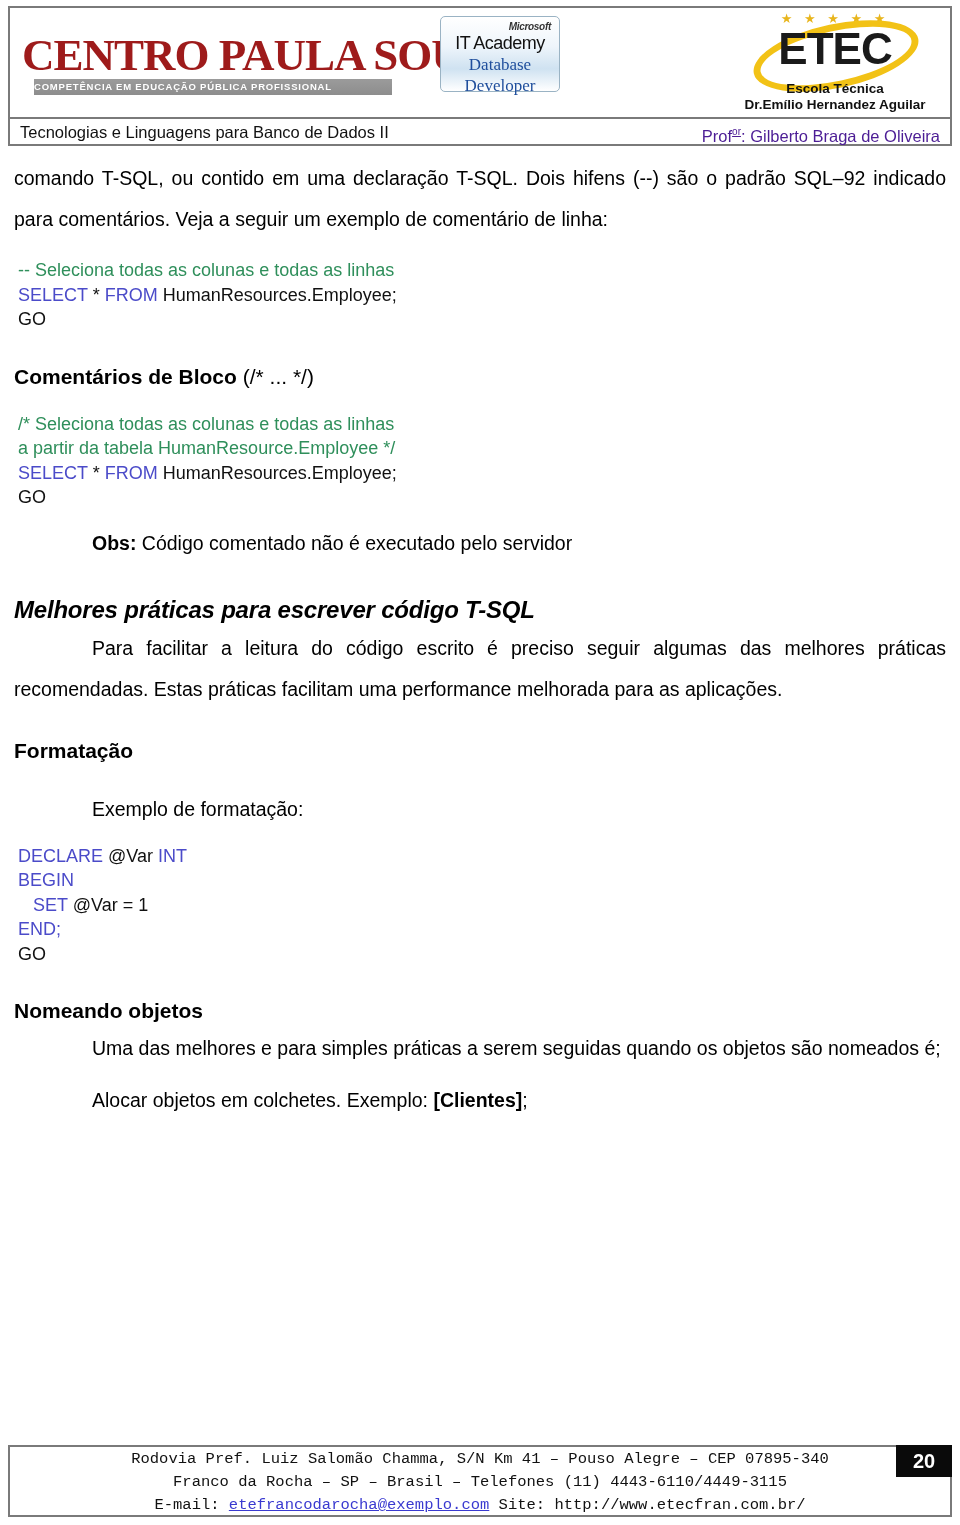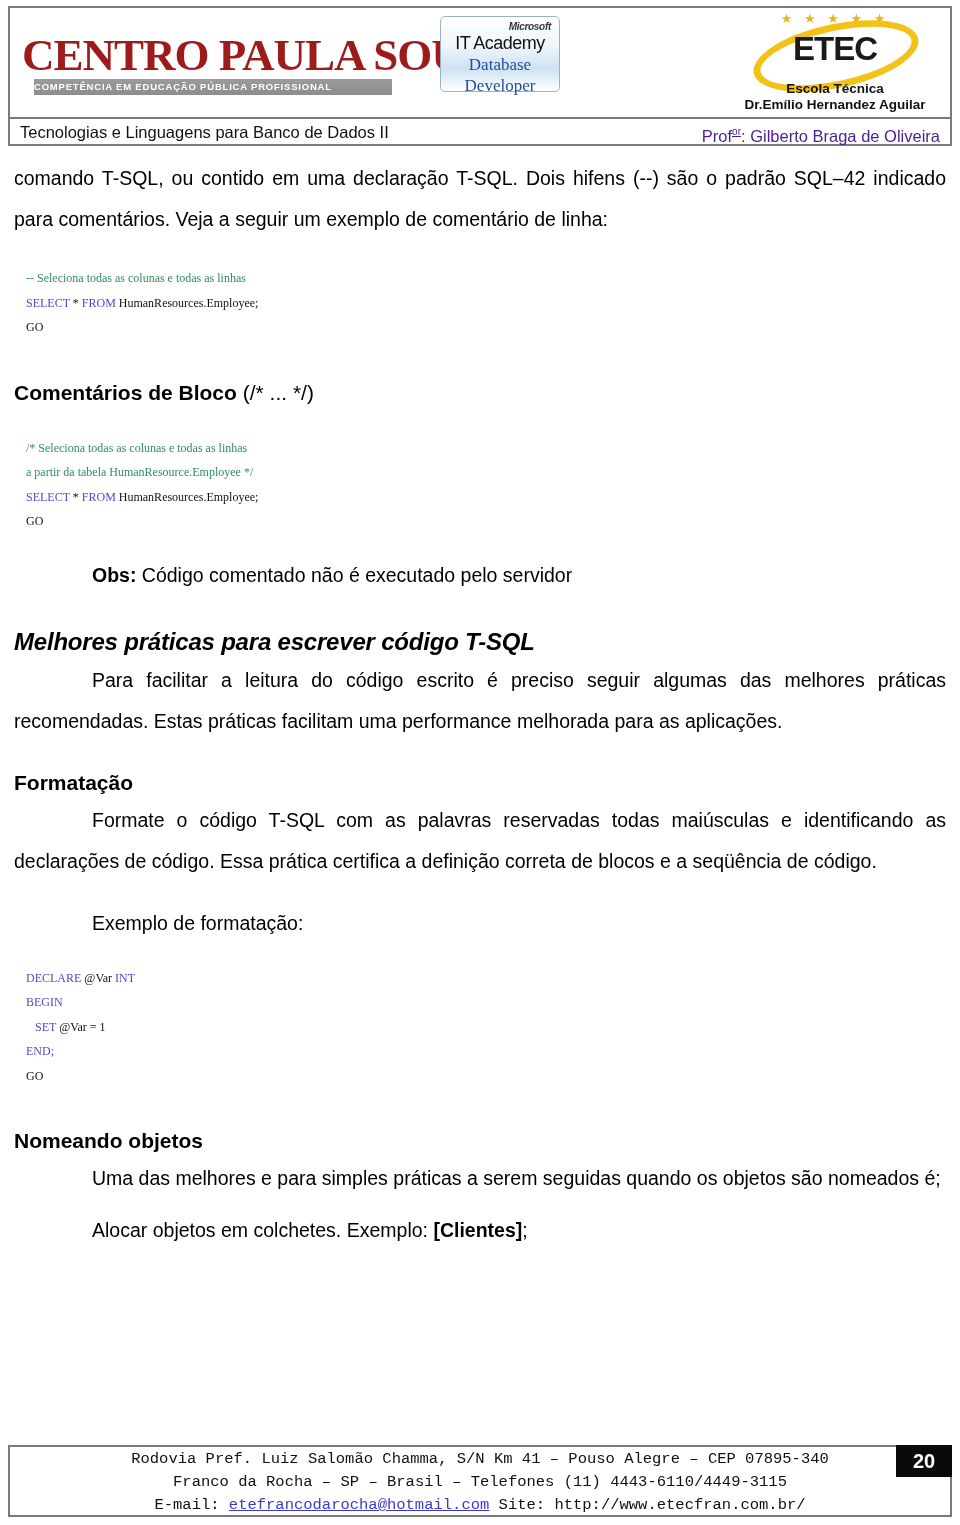--- a/index.html
+++ b/index.html
@@ -133,21 +133,21 @@
     height: 64px;
     border: 7px solid #f2c216;
     border-radius: 50%;
     transform: rotate(-12deg);
     box-sizing: border-box;
   }
   .etec-word {
     position: absolute;
     left: 0; right: 0; top: 0;
     font-family: "Liberation Sans", sans-serif;
-    font-size: 33px;
+    font-size: 44px;
     font-weight: bold;
     color: #1a1a1a;
     letter-spacing: -1px;
     line-height: 44px;
   }
   .etec-sub1 {
     position: relative;
     margin-top: 8px;
     font-size: 13.5px;
     font-weight: bold;
@@ -227,26 +227,26 @@
     margin: 0;
     font-size: 24px;
     font-weight: bold;
     font-style: italic;
     line-height: 36px;
     color: #000;
     letter-spacing: -0.2px;
   }
 
   .code-block {
-    font-family: Liberation Serif, serif;
-    font-size: 12px;
+    font-family: Liberation Sans, sans-serif;
+    font-size: 18px;
     line-height: 24.5px;
     white-space: pre;
     color: #111111;
-    margin: 12px;
+    margin: 4px;
   }
   .cmt { color: #2f8f5b; }
   .kw  { color: #4b4bc9; }
   .pln { color: #111111; }
 
   .spacer-sm { height: 14px; }
   .spacer-md { height: 24px; }
   .spacer-lg { height: 34px; }
 
   .obs-line {
@@ -336,21 +336,21 @@
   </div>
 
   <div class="header-strip">
     <div class="header-course">Tecnologias e Linguagens para Banco de Dados II</div>
     <div class="header-prof"><span>Prof</span><sup>or</sup><span>: Gilberto Braga de Oliveira</span></div>
   </div>
 </div>
 
 <div class="content">
 
-  <p class="para noindent">comando T-SQL, ou contido em uma declaração T-SQL. Dois hifens (--) são o padrão SQL–42 indicado para comentários. Veja a seguir um exemplo de comentário de linha:</p>
+  <p class="para noindent">comando T-SQL, ou contido em uma declaração T-SQL. Dois hifens (--) são o padrão SQL–92 indicado para comentários. Veja a seguir um exemplo de comentário de linha:</p>
 
   <div class="spacer-sm"></div>
 
   <div class="code-block"><span class="cmt">-- Seleciona todas as colunas e todas as linhas</span>
 <span class="kw">SELECT</span><span class="pln"> * </span><span class="kw">FROM</span><span class="pln"> HumanResources.Employee;</span>
 <span class="pln">GO</span></div>
 
   <div class="spacer-md"></div>
 
   <h2 class="heading"><span>Comentários de Bloco</span><span class="light"> (/* ... */)</span></h2>
@@ -370,21 +370,20 @@
   <div class="spacer-lg"></div>
 
   <h2 class="heading-italic">Melhores práticas para escrever código T-SQL</h2>
 
   <p class="para">Para facilitar a leitura do código escrito é preciso seguir algumas das melhores práticas recomendadas.  Estas práticas facilitam uma performance melhorada para as aplicações.</p>
 
   <div class="spacer-md"></div>
 
   <h2 class="heading">Formatação</h2>
 
-  <p class="para">Formate o código T-SQL com as palavras reservadas todas maiúsculas e identificando as declarações de código. Essa prática certifica a definição correta de blocos e a seqüência de código.</p>
 
   <div class="spacer-md"></div>
 
   <p class="indent-line">Exemplo de formatação:</p>
 
   <div class="spacer-sm"></div>
 
   <div class="code-block"><span class="kw">DECLARE</span><span class="pln"> @Var </span><span class="kw">INT</span>
 <span class="kw">BEGIN</span>
 <span class="pln">   </span><span class="kw">SET</span><span class="pln"> @Var = 1</span>
@@ -400,16 +399,16 @@
   <div class="spacer-sm"></div>
 
   <p class="indent-line"><span>Alocar objetos em colchetes. Exemplo: </span><b>[Clientes]</b><span>;</span></p>
 
 </div>
 
 <div class="page-footer">
   <div class="footer-lines">
     <div>Rodovia Pref. Luiz Salomão Chamma, S/N Km 41 – Pouso Alegre – CEP 07895-340</div>
     <div>Franco da Rocha – SP – Brasil – Telefones (11) 4443-6110/4449-3115</div>
-    <div><span>E-mail: </span><a class="mail" href="#">etefrancodarocha@hotmail.com</a><span> Site: http://www.etecfran.com.br/</span></div>
+    <div><span>E-mail: </span><a class="mail" href="#">etefrancodarocha@exemplo.com</a><span> Site: http://www.etecfran.com.br/</span></div>
   </div>
   <div class="page-number-box">20</div>
 </div>
 
 </body></html>

